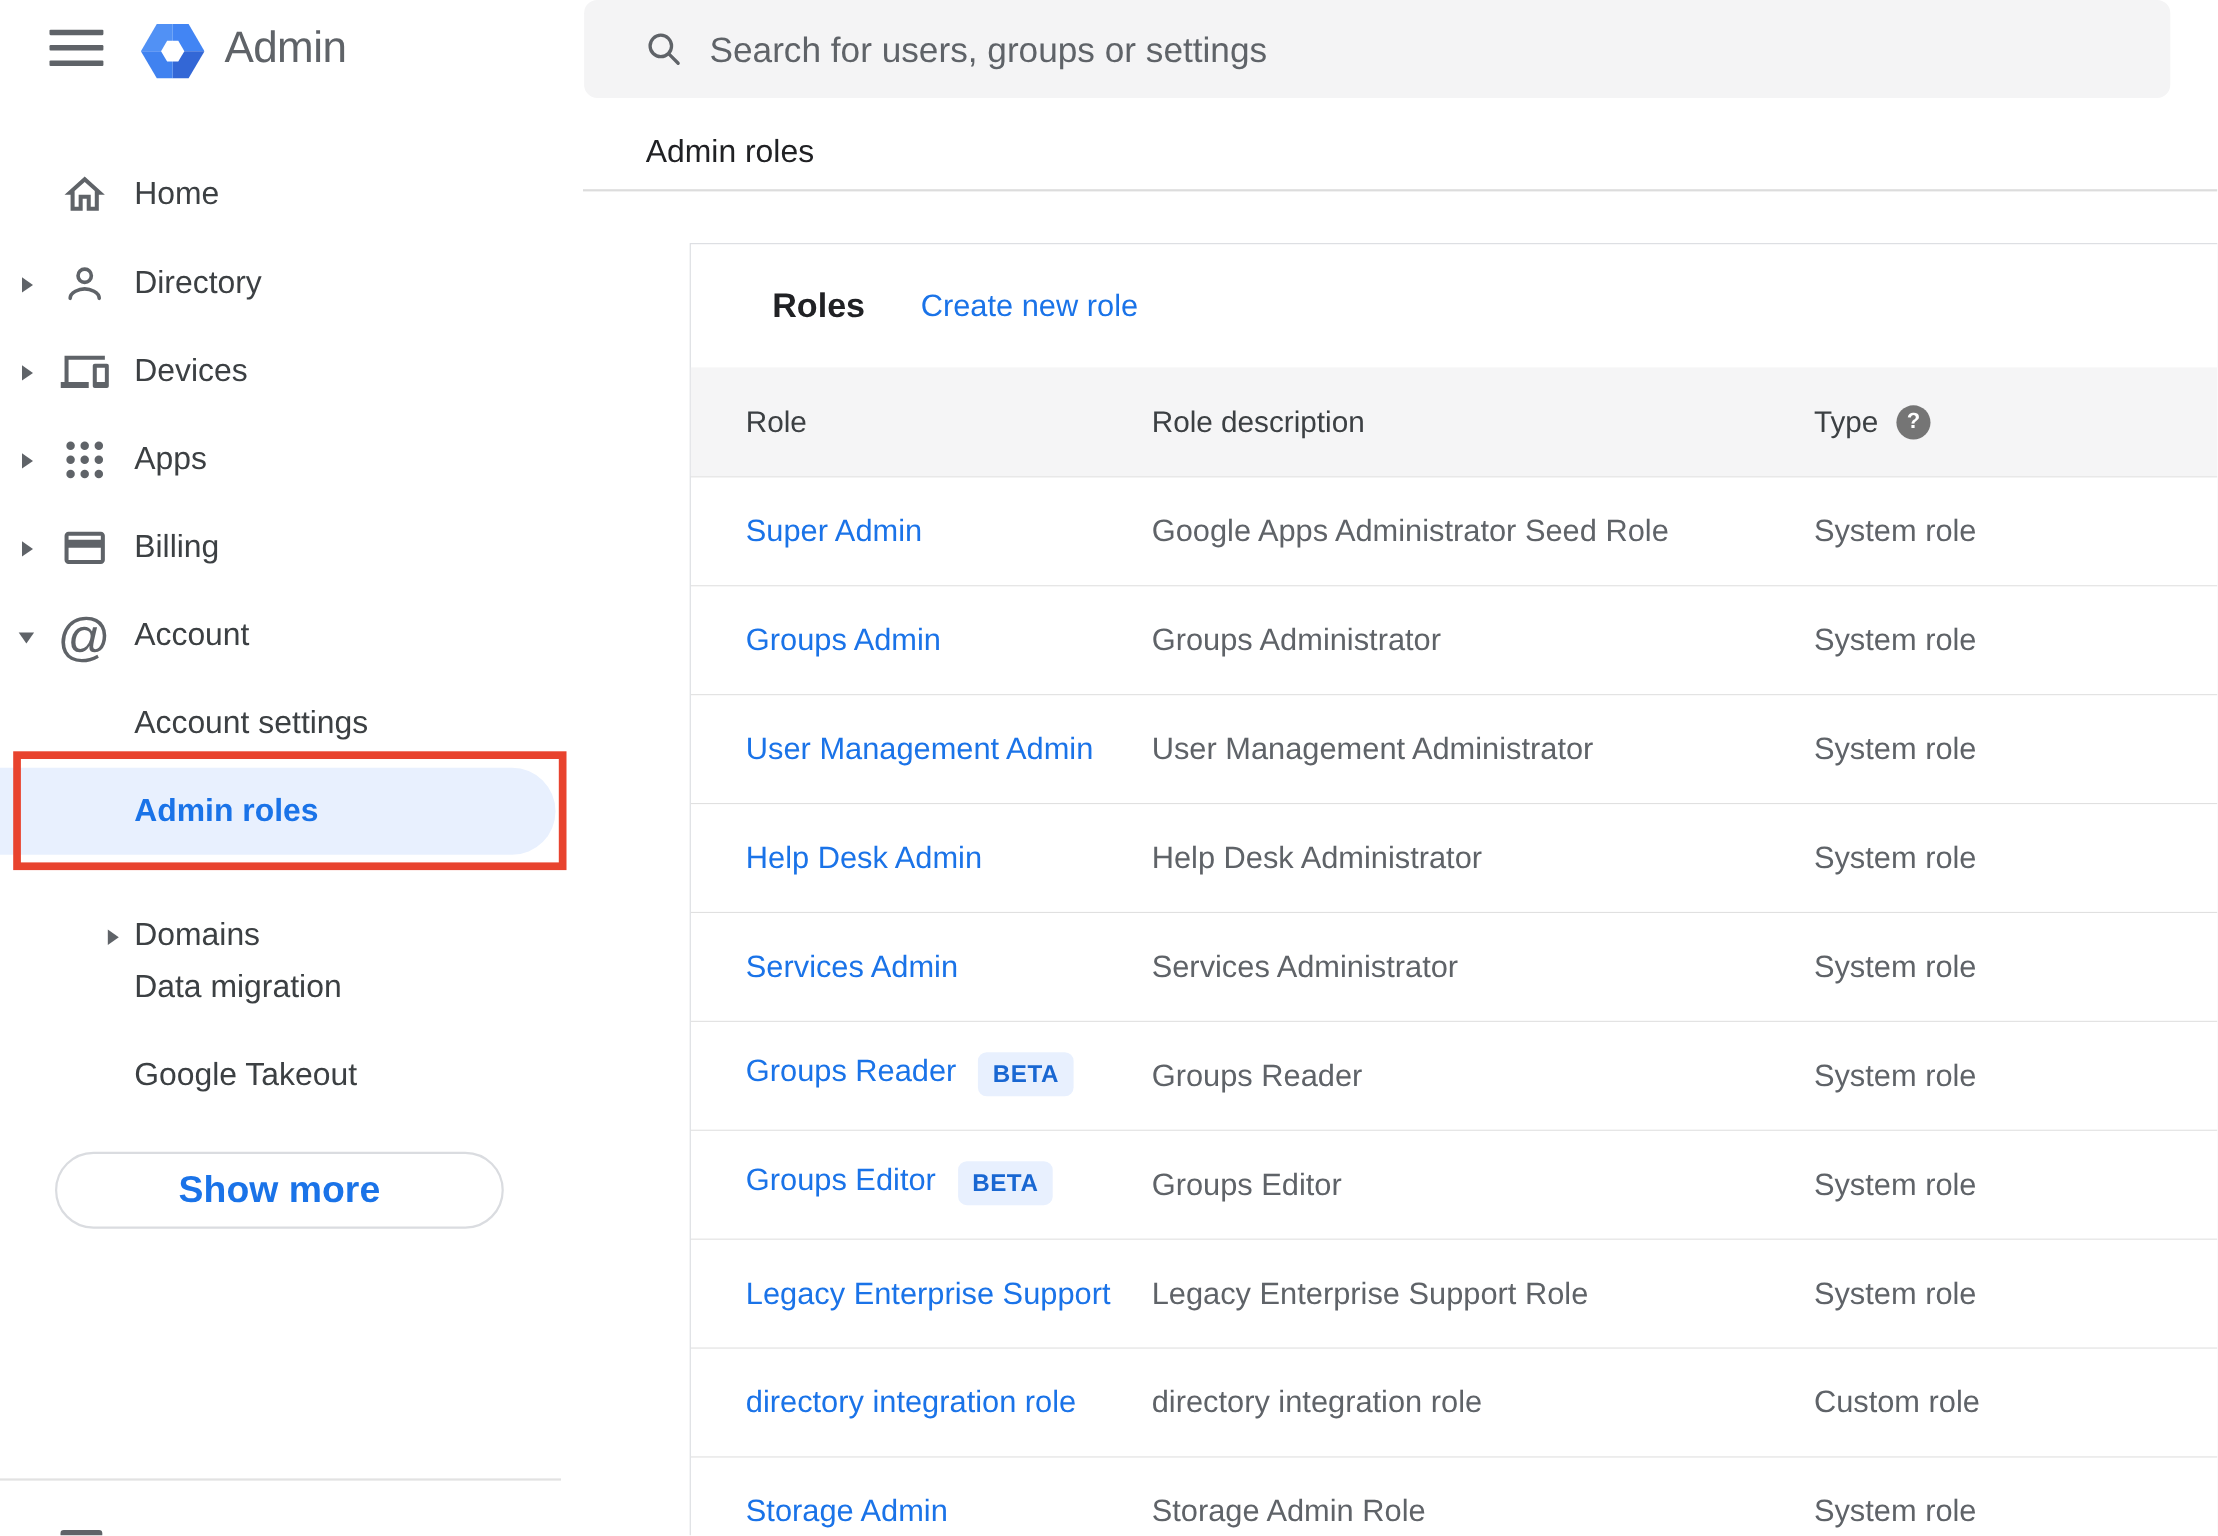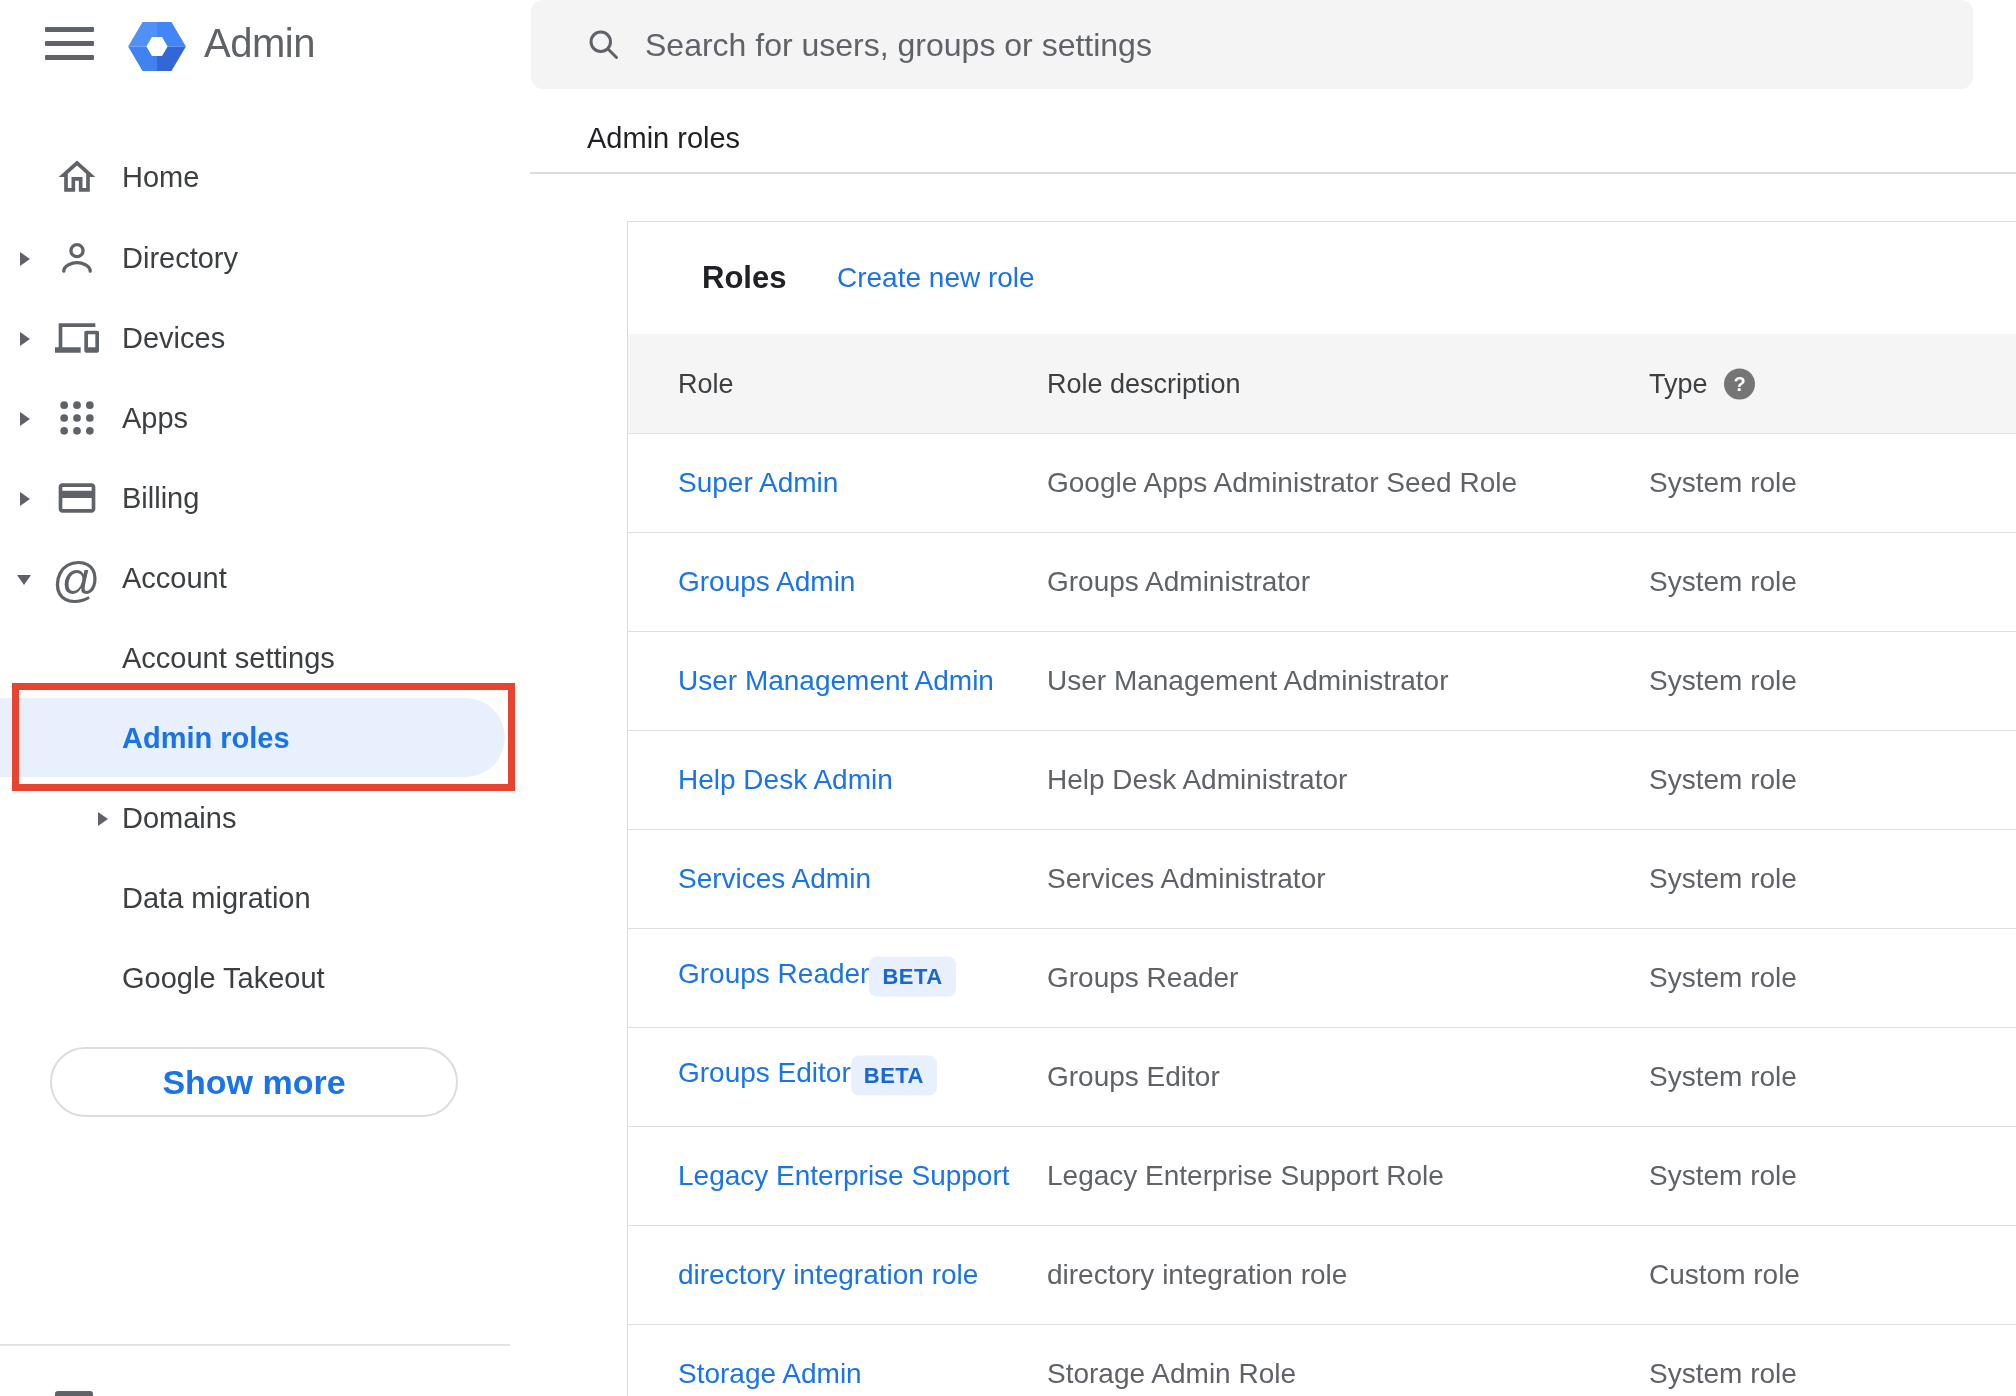--- a/index.html
+++ b/index.html
@@ -47,21 +47,21 @@
   .create-link{position:absolute;left:209px;top:50%;transform:translateY(-50%);
     font-size:28px;color:#1a73e8;text-decoration:none;cursor:pointer;}
   .thead{position:relative;height:99px;background:#f5f5f6;}
   .trow{position:relative;height:98px;border-top:1px solid #e0e0e0;box-sizing:content-box;}
   .c1{position:absolute;left:50px;top:50%;transform:translateY(-50%);white-space:nowrap;}
   .c2{position:absolute;left:419px;top:50%;transform:translateY(-50%);white-space:nowrap;}
   .c3{position:absolute;left:1021px;top:50%;transform:translateY(-50%);white-space:nowrap;}
   .th{font-size:27px;color:#3c4043;}
   .cell{font-size:28px;color:#5f6368;}
   .role-link{font-size:28px;color:#1a73e8;text-decoration:none;cursor:pointer;text-align:right;}
-  .beta-badge{display:inline-block;padding:7px 13px;border-radius:8px;background:#e8f0fe;
+  .beta-badge{display:inline-block;margin-left:20px;padding:7px 13px;border-radius:8px;background:#e8f0fe;
     color:#1967d2;font-size:22px;font-weight:bold;letter-spacing:0.5px;vertical-align:middle;position:relative;top:-2px;}
   .help-icon{position:absolute;left:1096px;top:50%;transform:translateY(-50%);width:31px;height:31px;
     border-radius:50%;background:#757575;color:#fff;font-size:20px;font-weight:bold;text-align:center;
     line-height:31px;cursor:pointer;}
 </style>
 </head>
 <body>
 
 <div id="screen">
 
@@ -144,21 +144,21 @@
   <div class="nav-item" style="top:618px">
     <span class="nav-label">Account settings</span>
   </div>
 
   <div class="nav-item active" style="top:698px">
     <span class="active-pill"></span>
     <span class="nav-label">Admin roles</span>
   </div>
   <div class="annotation-box"></div>
 
-  <div class="nav-item" style="top:778px">
+  <div class="nav-item" style="top:811px">
     <span class="tri-right tri-sub"></span>
     <span class="nav-label">Domains</span>
   </div>
 
   <div class="nav-item" style="top:858px">
     <span class="nav-label">Data migration</span>
   </div>
 
   <div class="nav-item" style="top:938px">
     <span class="nav-label">Google Takeout</span>

